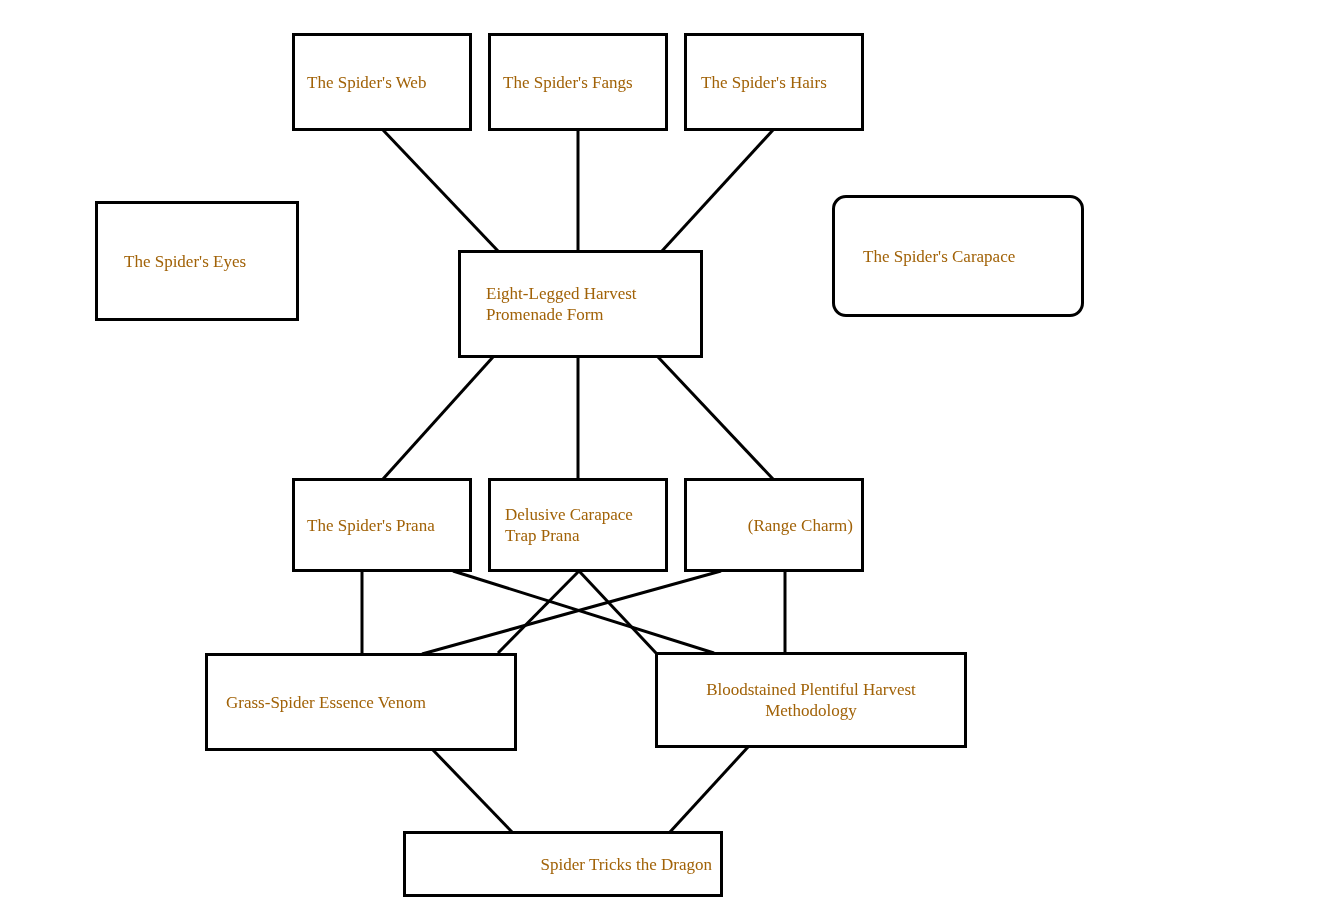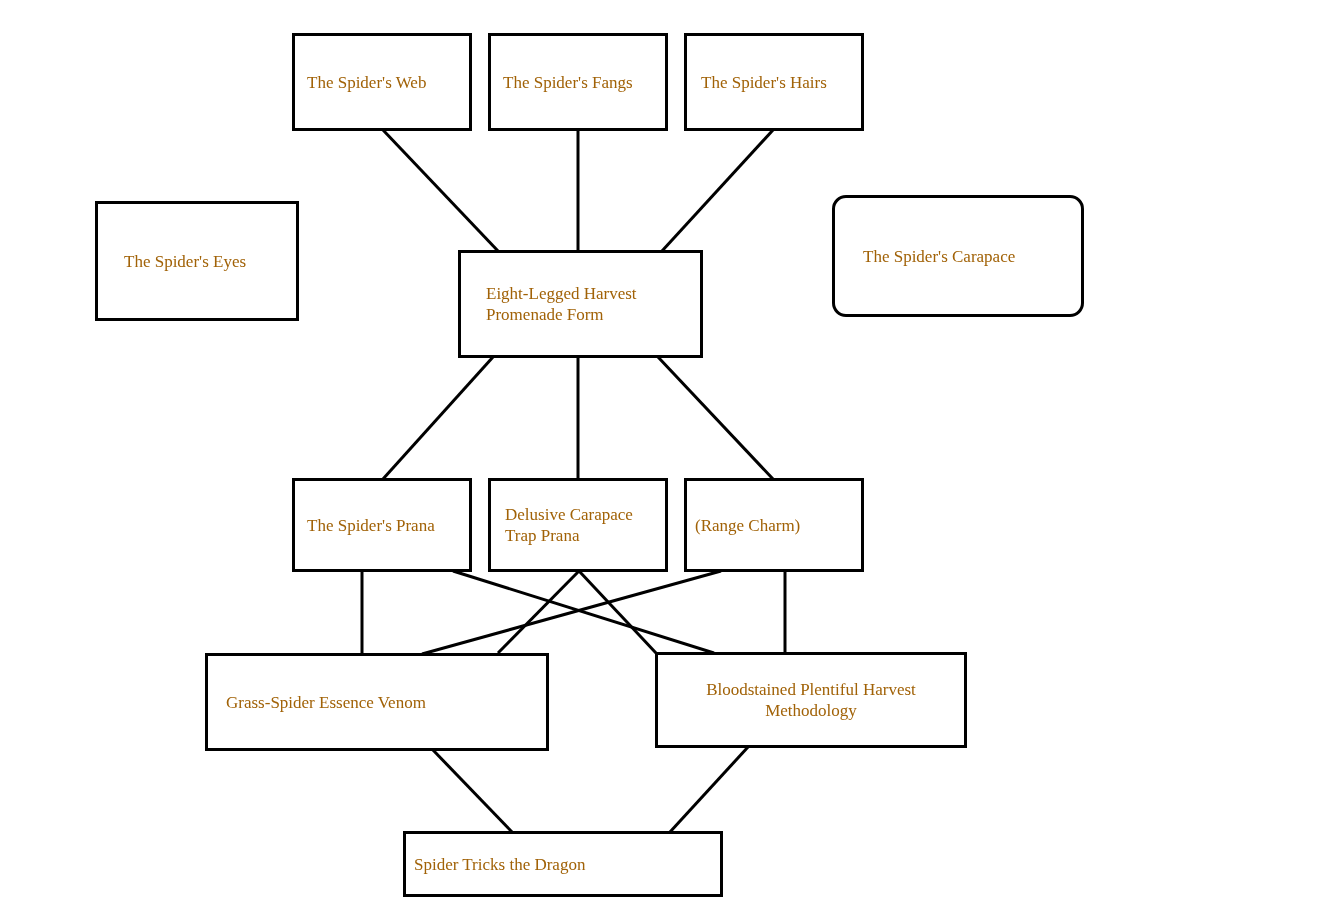--- a/index.html
+++ b/index.html
@@ -23,21 +23,21 @@
     box-sizing: border-box;
     background: #ffffff;
     border: 3px solid #000000;
     display: flex;
     align-items: center;
     font-size: 17px;
     line-height: 21px;
     padding-right: 8px;
   }
   .node.center {
-    justify-content: flex-start;
+    justify-content: flex-end;
     text-align: center;
     padding-left: 8px;
   }
   .node .label { display: inline-block; }
 </style>
 </head>
 <body>
 
 <div class="canvas">
   <svg class="edges-svg" id="edges" xmlns="http://www.w3.org/2000/svg" viewBox="0 0 1330 906">
@@ -77,21 +77,21 @@
       </div>
       <div class="node" style="left: 292px; top: 478px; width: 180px; height: 94px; padding-left: 12px;">
         <span class="label">The Spider's Prana</span>
       </div>
       <div class="node" style="left: 488px; top: 478px; width: 180px; height: 94px; padding-left: 14px;">
         <span class="label">Delusive Carapace Trap Prana</span>
       </div>
       <div class="node center" style="left: 684px; top: 478px; width: 180px; height: 94px;">
         <span class="label">(Range Charm)</span>
       </div>
-      <div class="node" style="left: 205px; top: 653px; width: 344px; height: 98px; padding-left: 18px;">
+      <div class="node" style="left: 205px; top: 653px; width: 312px; height: 98px; padding-left: 18px;">
         <span class="label">Grass-Spider Essence Venom</span>
       </div>
       <div class="node center" style="left: 655px; top: 652px; width: 312px; height: 96px;">
         <span class="label">Bloodstained Plentiful Harvest Methodology</span>
       </div>
       <div class="node center" style="left: 403px; top: 831px; width: 320px; height: 66px;">
         <span class="label">Spider Tricks the Dragon</span>
       </div>
     </div>
 </div>

